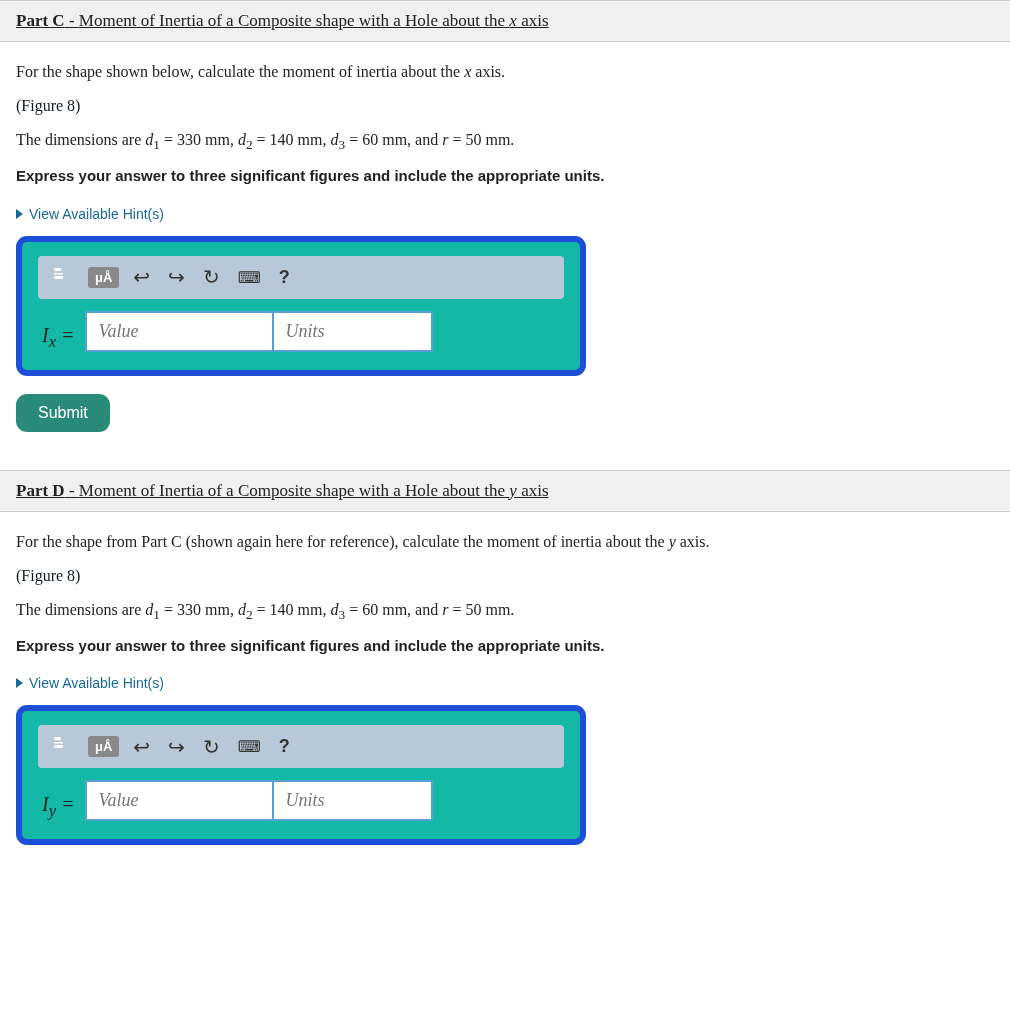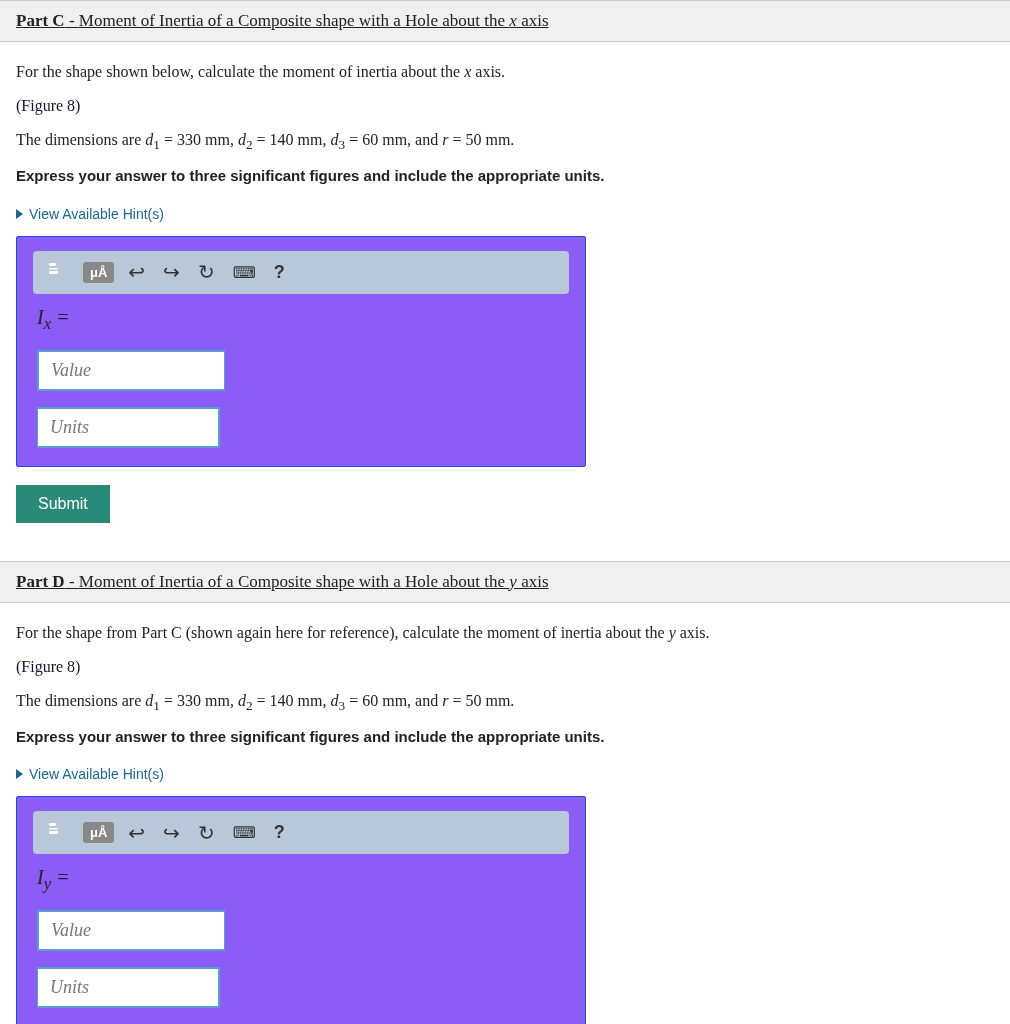--- a/index.html
+++ b/index.html
@@ -65,23 +65,23 @@
       display: inline-block;
       width: 0;
       height: 0;
       border-top: 5px solid transparent;
       border-bottom: 5px solid transparent;
       border-left: 7px solid #1a6896;
       margin-right: 2px;
     }
 
     .answer-box {
-      border: 1px solid #1d4ed8;
-      border-radius: 2px;
-      background: #8b5cf6;
+      border: 6px solid #1d4ed8;
+      border-radius: 11px;
+      background: #14b8a6;
       padding: 14px 16px 18px 16px;
       max-width: 570px;
       margin-bottom: 18px;
     }
 
     .toolbar {
       display: flex;
       align-items: center;
       gap: 10px;
       margin-bottom: 12px;
@@ -109,24 +109,23 @@
       font-family: Arial, sans-serif;
       font-size: 13px;
       padding: 3px 7px;
       border: none;
       cursor: pointer;
       font-weight: bold;
     }
 
     .input-row {
       display: flex;
-      align-items: flex-start;
-      gap: 16px;
+      align-items: flex-end;
+      gap: 0;
       margin-left: 4px;
-      flex-direction: column;
     }
 
     .eq-label {
       font-family: Georgia, serif;
       font-style: italic;
       font-size: 20px;
       margin-right: 10px;
       white-space: nowrap;
     }
 
@@ -145,29 +144,29 @@
 
     .units-input {
       border: 2px solid #5a9fd4;
       border-left: 1px solid #5a9fd4;
       padding: 8px 12px;
       font-size: 18px;
       font-style: italic;
       color: #aaa;
       font-family: Georgia, serif;
       outline: none;
-      width: 183px;
+      width: 160px;
       background: #fff;
     }
 
     .submit-btn {
       background: #2a8a7a;
       color: #fff;
       border: none;
-      border-radius: 0;
+      border-radius: 11px;
       padding: 10px 22px;
       font-size: 16px;
       font-family: Arial, sans-serif;
       cursor: pointer;
       margin-bottom: 30px;
     }
   </style>
 </head>
 <body>
 

